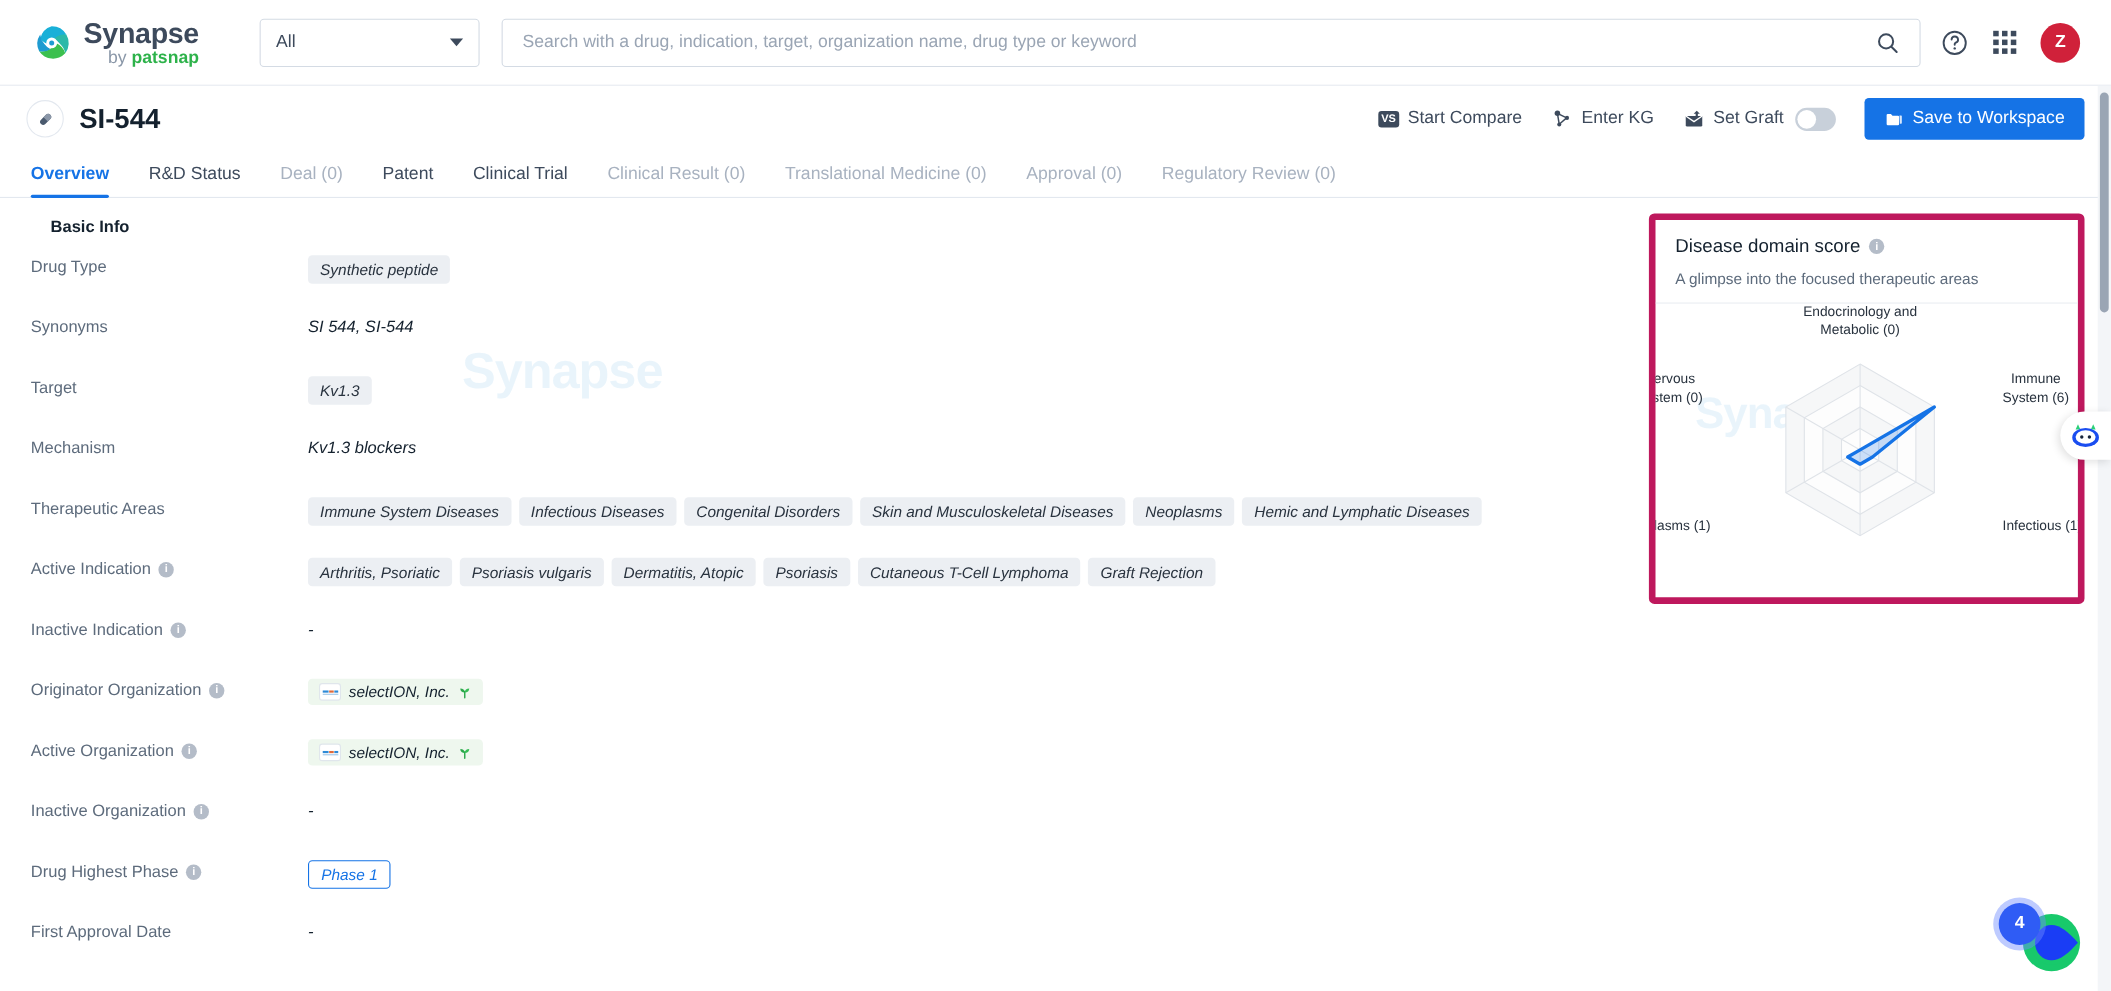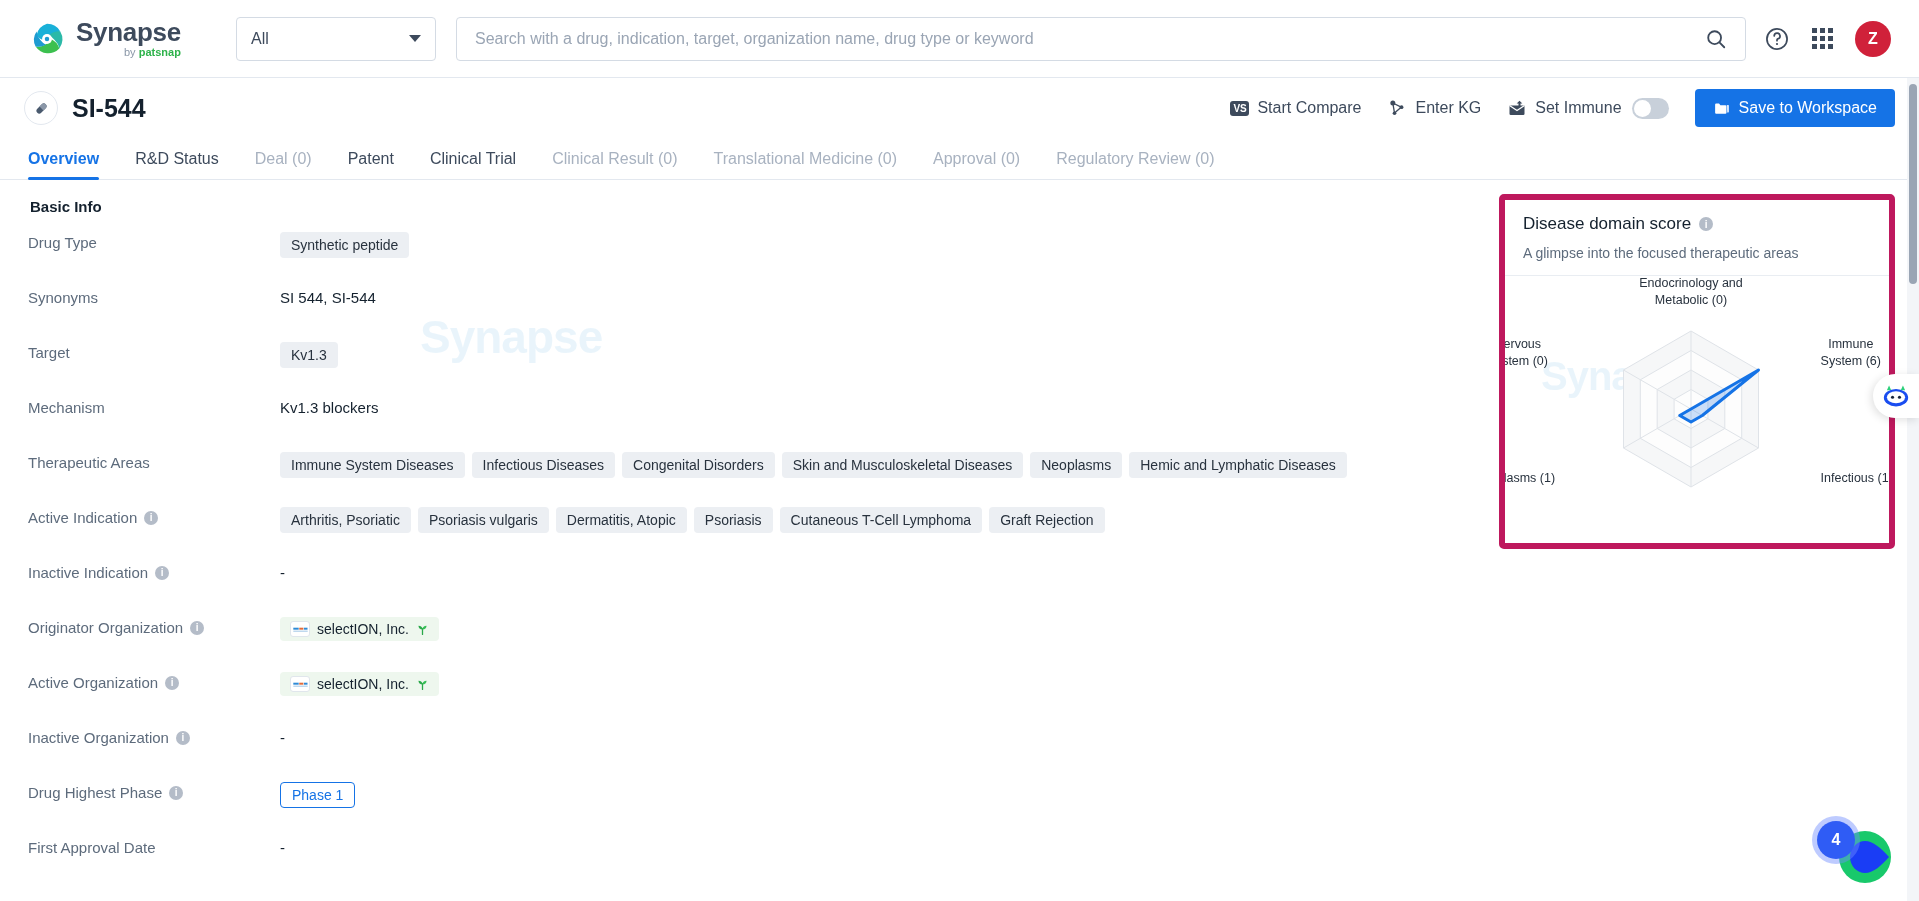--- a/index.html
+++ b/index.html
@@ -23,21 +23,21 @@
     position: relative;
   }
   .brand { display: flex; align-items: center; gap: 10px; width: 170px; }
   .brand-logo { width: 38px; height: 38px; flex: 0 0 38px; }
   .brand-text { line-height: 1; }
   .brand-name {
     font-size: 26px; font-weight: 700; color: #3d4a5c;
     letter-spacing: -0.3px; display: block;
   }
   .brand-sub {
-    font-size: 11px; font-weight: 700; color: #2db24a;
+    font-size: 16px; font-weight: 700; color: #2db24a;
     display: block; margin-top: 2px; text-align: right;
   }
   .brand-sub .by { color: #8a97a8; font-weight: 400; }
 
   .scope-select {
     margin-left: 38px;
     width: 200px; height: 44px;
     border: 1px solid #d4dbe4; border-radius: 4px;
     display: flex; align-items: center; justify-content: space-between;
     padding: 0 14px;
@@ -163,41 +163,41 @@
     position: relative;
     background: #fff;
   }
   .content {
     flex: 1;
     padding: 14px 0 0 28px;
     overflow: hidden;
   }
   .section-title {
     font-size: 15px; font-weight: 700; color: #14212e;
-    margin: 4px 0 16px 2px;
+    margin: 4px 0 16px 18px;
   }
   .row {
     display: flex; align-items: flex-start;
     min-height: 55px;
     text-align: right;
   }
   .row-label {
     width: 252px; flex: 0 0 252px;
     font-size: 15px; color: #5d6b7c;
     display: flex; align-items: center; gap: 7px;
     padding-top: 3px;
   }
   .info-i {
     width: 14px; height: 14px; border-radius: 50%;
     background: #b4bcc8; color: #fff;
     font-size: 10px; font-weight: 700;
     display: inline-flex; align-items: center; justify-content: center;
     flex: 0 0 14px; font-style: normal; cursor: pointer;
   }
-  .row-value { flex: 1; display: flex; flex-wrap: wrap; gap: 7px; padding-top: 1px; }
+  .row-value { flex: 1; display: flex; flex-wrap: wrap; gap: 7px; padding-top: 1px; font-style: italic; }
   .plain { font-size: 15px; color: #14212e; padding-top: 2px; }
   .chip {
     background: #eceff3; color: #28323e;
     border-radius: 4px; font-size: 14px;
     padding: 5px 11px; white-space: nowrap; cursor: pointer;
   }
   .org-chip {
     background: #eef7ee; border-radius: 4px;
     display: flex; align-items: center; gap: 7px;
     padding: 4px 10px; font-size: 14px; color: #14212e;
@@ -364,21 +364,21 @@
       </svg>
       <span>Enter KG</span>
     </span>
 
     <span class="hdr-action">
       <svg width="20" height="20" viewBox="0 0 24 24">
         <path d="M3 9h18v10a1.5 1.5 0 0 1-1.5 1.5h-15A1.5 1.5 0 0 1 3 19z" fill="#3d4a5c"></path>
         <path d="M3 9l9 6 9-6" fill="none" stroke="#fff" stroke-width="1.5"></path>
         <path d="M15 3.2l3.4 3.4h-2.2v3.2h-2.4V6.6h-2.2z" fill="#3d4a5c"></path>
       </svg>
-      <span>Set Immune</span>
+      <span>Set Graft</span>
       <span class="toggle"></span>
     </span>
 
     <button class="save-btn">
       <svg width="17" height="17" viewBox="0 0 24 24">
         <path d="M3 6.5A1.5 1.5 0 0 1 4.5 5h4l2 2.4h7A1.5 1.5 0 0 1 19 8.9V18a1.5 1.5 0 0 1-1.5 1.5h-13A1.5 1.5 0 0 1 3 18z" fill="#fff"></path>
         <path d="M19.5 7.2h2.1a.9.9 0 0 1 .9.9v8.6a.9.9 0 0 1-.9.9h-1.6z" fill="#d8e7fb"></path>
       </svg>
       <span>Save to Workspace</span>
     </button>

